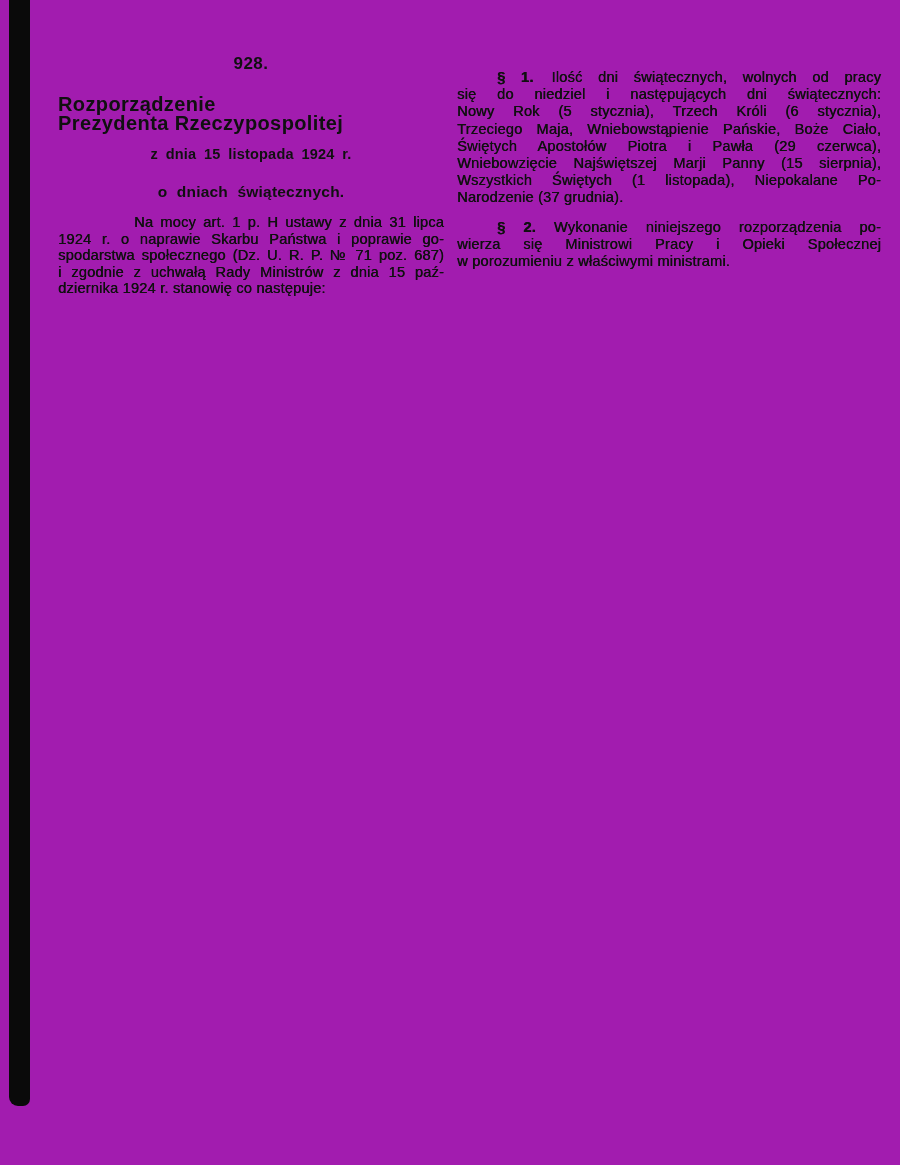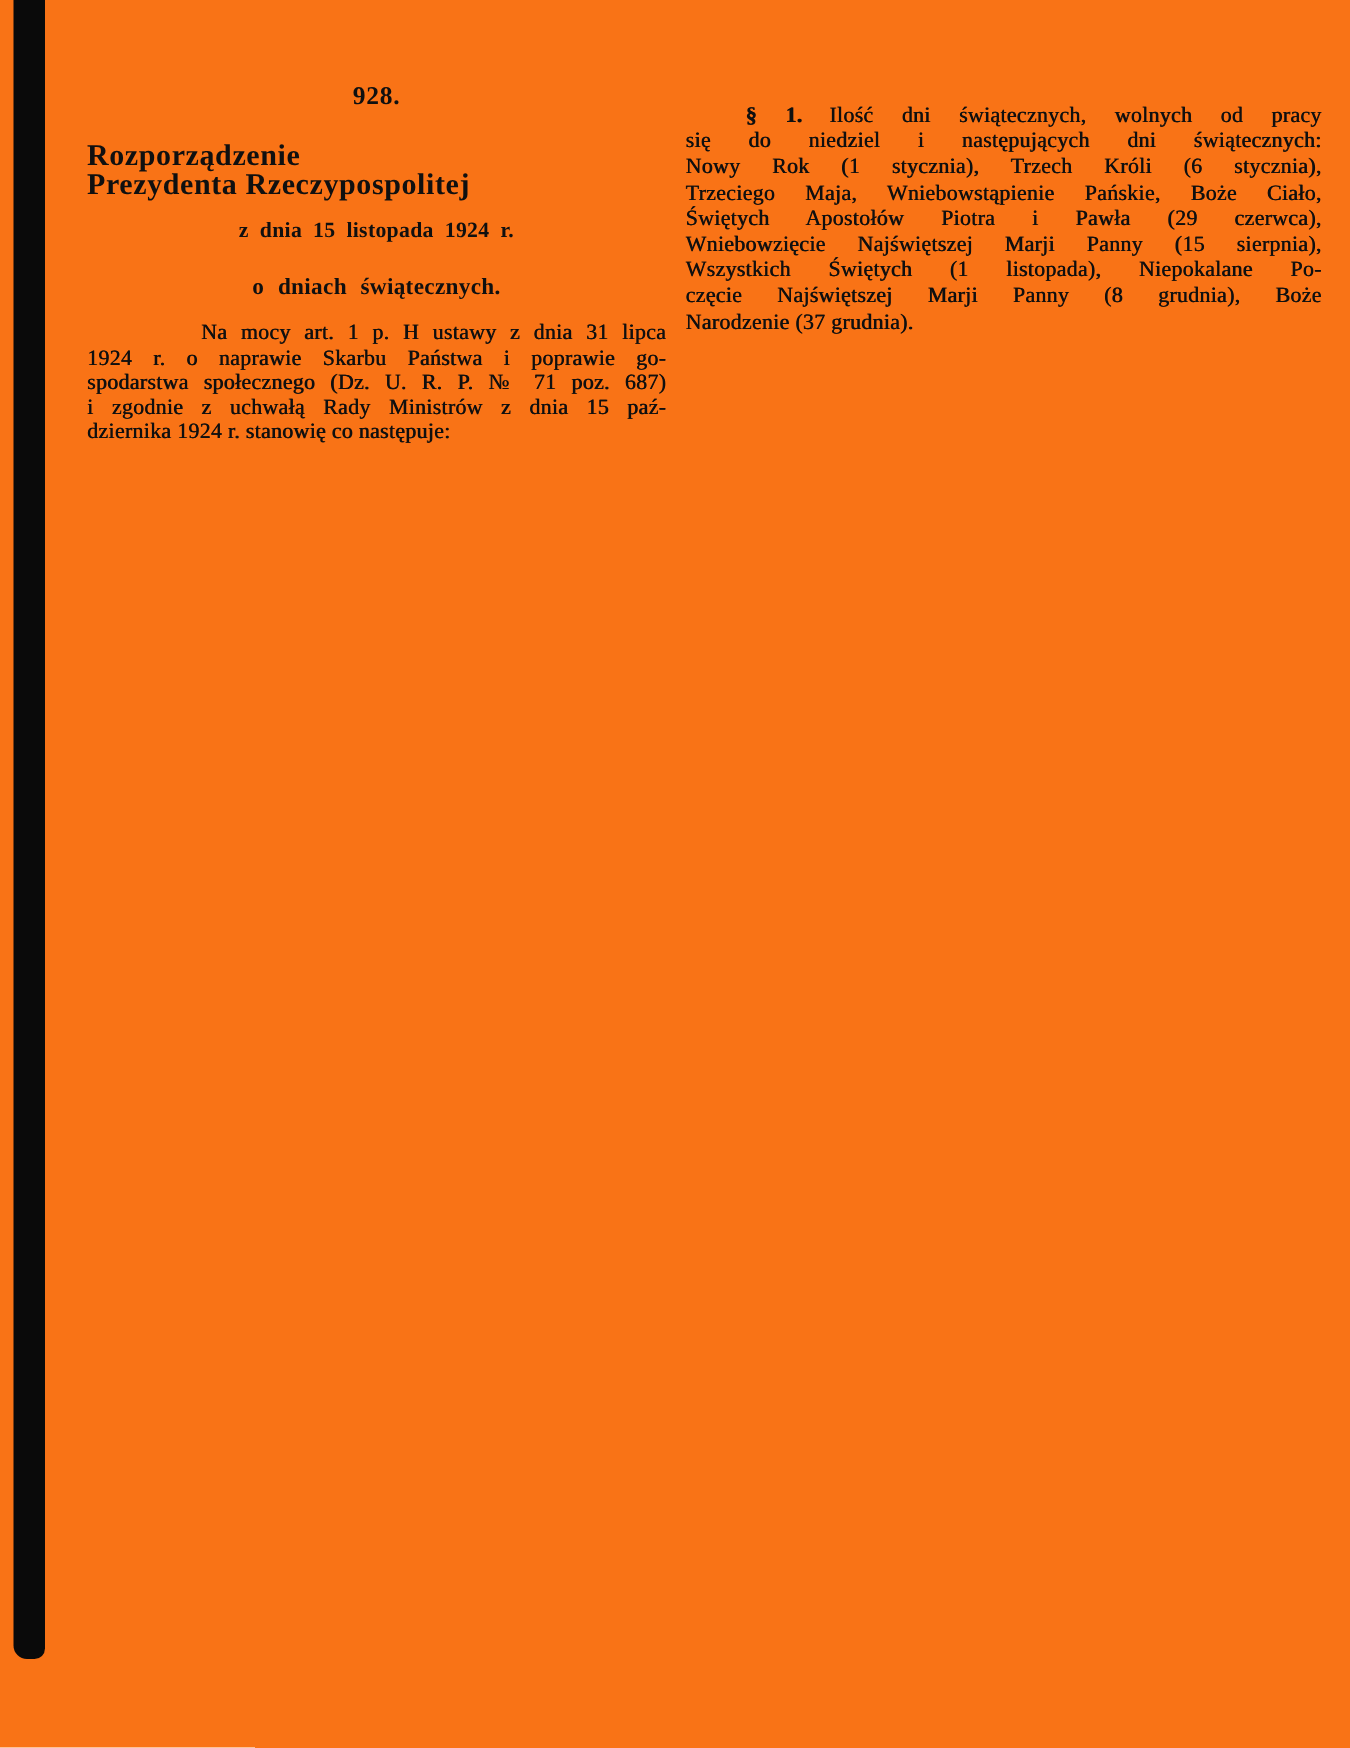--- a/index.html
+++ b/index.html
@@ -4,23 +4,23 @@
 <style>
   html, body {
     margin: 0;
     padding: 0;
     background: #ffffff;
   }
   .page {
     position: relative;
     width: 900px;
     height: 1165px;
-    background: #f97316;
+    background: #a21caf;
     overflow: hidden;
-    font-family: Liberation Serif, serif;
+    font-family: Liberation Sans, sans-serif;
     color: #101010;
   }
   
   .gutter-bar {
     position: absolute;
     left: 9px;
     top: 0;
     width: 21px;
     height: 1106px;
     background: #0a0a0a;
@@ -133,25 +133,31 @@
     </div>
   </div>
 
   <div class="col col-right">
 
     <div class="sec sec-1 body-text">
       <div class="jline indent-sec">
         <span class="slabel">§ 1.</span><span>Ilość dni świątecznych, wolnych od pracy</span>
       </div>
       <div class="jline">się do niedziel i następujących dni świątecznych:</div>
-      <div class="jline">Nowy Rok (1 stycznia), Trzech Króli (6 stycznia),</div>
+      <div class="jline">Nowy Rok (5 stycznia), Trzech Króli (6 stycznia),</div>
       <div class="jline">Trzeciego Maja, Wniebowstąpienie Pańskie, Boże Ciało,</div>
       <div class="jline">Świętych Apostołów Piotra i Pawła (29 czerwca),</div>
       <div class="jline">Wniebowzięcie Najświętszej Marji Panny (15 sierpnia),</div>
       <div class="jline">Wszystkich Świętych (1 listopada), Niepokalane Po-</div>
-      <div class="jline">częcie Najświętszej Marji Panny (8 grudnia), Boże</div>
       <div class="jline last">Narodzenie (37 grudnia).</div>
     </div>
 
+    <div class="sec sec-2 body-text">
+      <div class="jline indent-sec">
+        <span class="slabel">§ 2.</span><span>Wykonanie niniejszego rozporządzenia po-</span>
+      </div>
+      <div class="jline">wierza się Ministrowi Pracy i Opieki Społecznej</div>
+      <div class="jline last">w porozumieniu z właściwymi ministrami.</div>
+    </div>
 
   </div>
 
 </div>
 
 </body></html>

